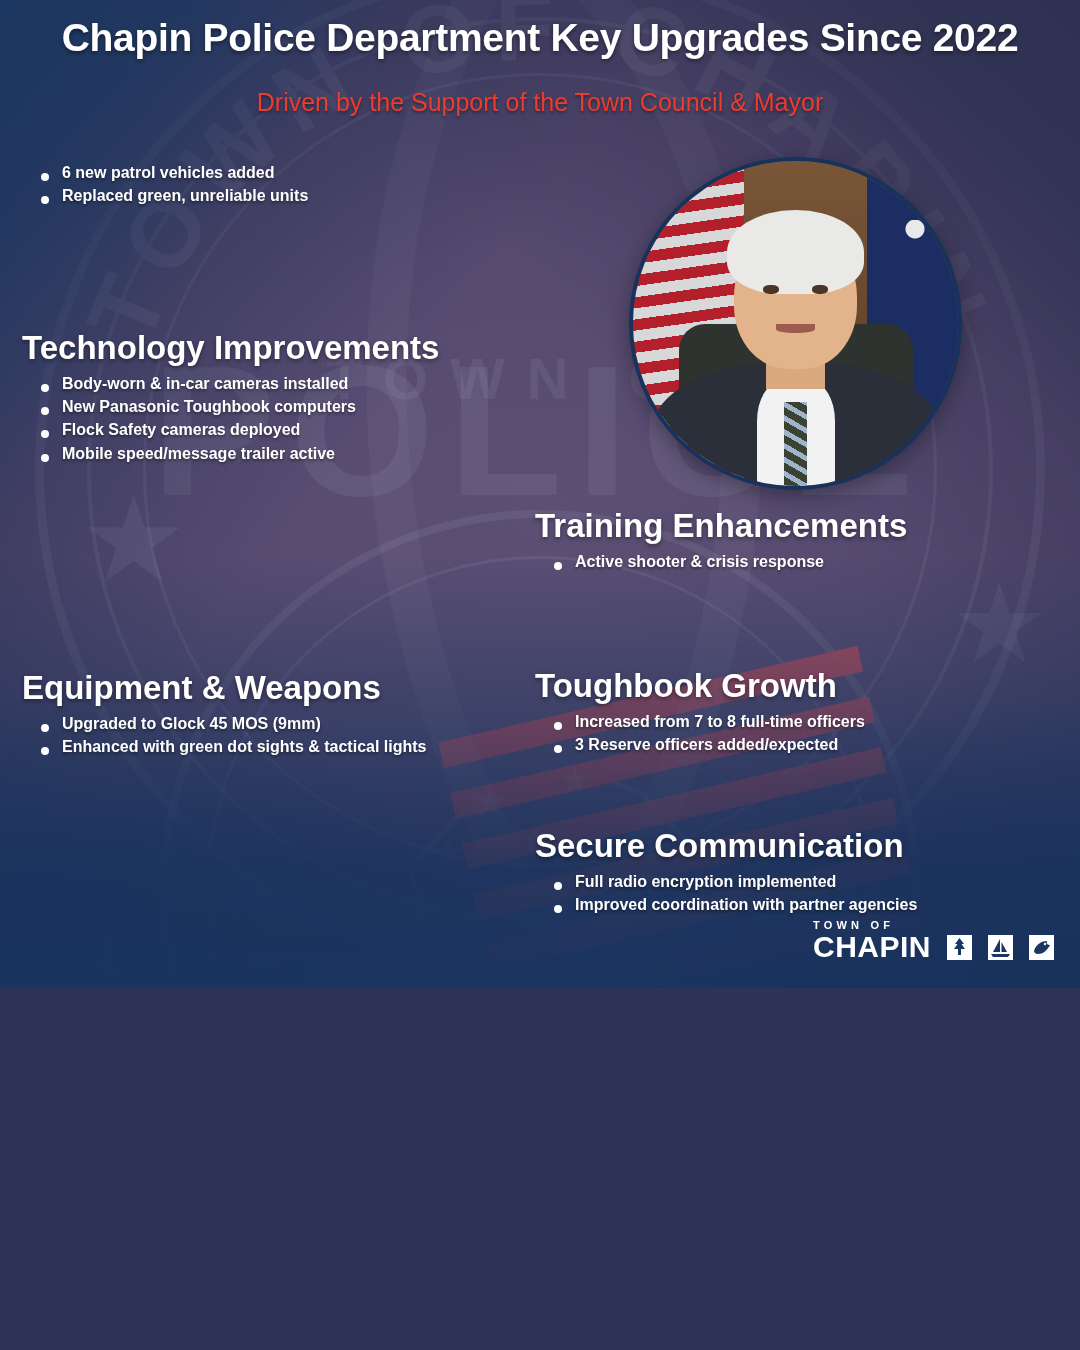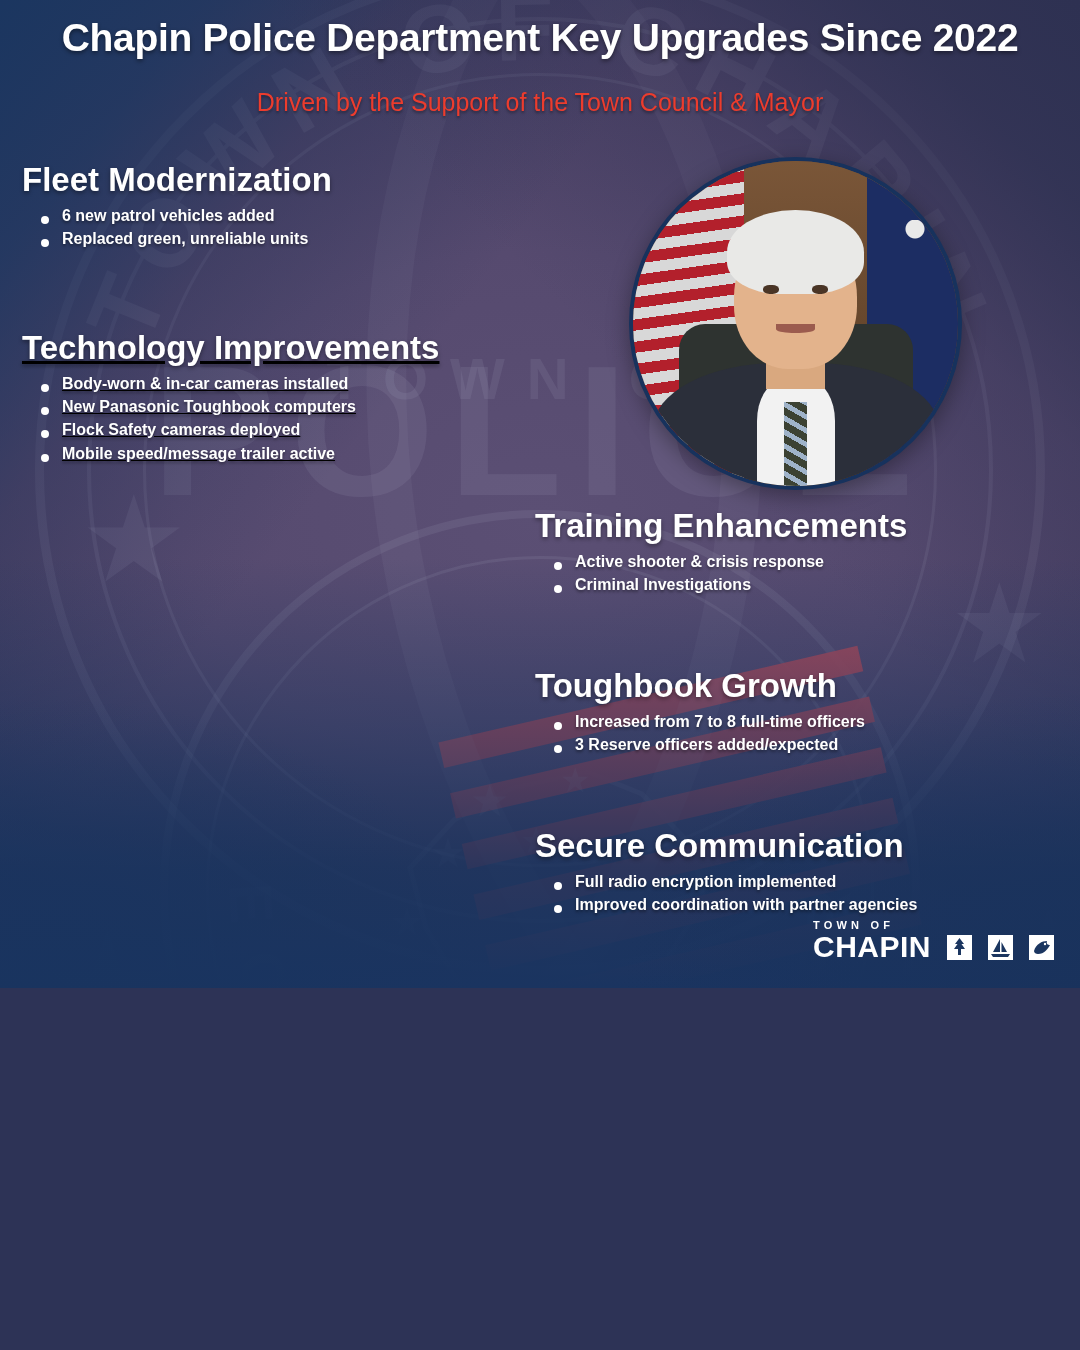--- a/index.html
+++ b/index.html
@@ -131,21 +131,21 @@
     margin-bottom:2px;
     text-shadow:0 2px 3px rgba(0,0,0,.42);
   }
   ul.bullets li:before{
     content:"";position:absolute;left:19px;top:11px;
     width:8px;height:8px;border-radius:50%;background:#ffffff;
   }
 
   .block{position:absolute;}
   #blk-fleet      {left:22px; top:162px; width:470px;}
-  #blk-technology {left:22px; top:330px; width:470px;text-decoration:underline;}
+  #blk-technology {left:22px; top:330px; width:470px;}
   #blk-equipment  {left:22px; top:670px; width:490px;}
 
   #blk-training   {left:535px;top:508px; width:520px;}
   #blk-staffing   {left:535px;top:668px; width:530px;}
   #blk-secure     {left:535px;top:828px; width:500px;}
 
   
   .photo{
     position:absolute;border-radius:50%;overflow:hidden;
     background:#3a3f5c;
@@ -264,43 +264,48 @@
   <div class="bg-tint-bottom"></div>
   <div class="bg-tint-bl"></div>
   <div class="bg-tint-br"></div>
 
   <div class="content">
 
     <div class="title">Chapin Police Department Key Upgrades Since 2022</div>
     <div class="subtitle">Driven by the Support of the Town Council &amp; Mayor</div>
 
     <div class="block" id="blk-fleet">
-      <h2 class="sec-h">Fleet Modernization</h2>
       <ul class="bullets">
         <li>6 new patrol vehicles added</li>
         <li>Replaced green, unreliable units</li>
       </ul>
     </div>
 
     <div class="block" id="blk-technology">
       <h2 class="sec-h">Technology Improvements</h2>
       <ul class="bullets">
         <li>Body-worn &amp; in-car cameras installed</li>
         <li>New Panasonic Toughbook computers</li>
         <li>Flock Safety cameras deployed</li>
         <li>Mobile speed/message trailer active</li>
       </ul>
     </div>
 
+    <div class="block" id="blk-equipment">
+      <h2 class="sec-h">Equipment &amp; Weapons</h2>
+      <ul class="bullets">
+        <li>Upgraded to Glock 45 MOS (9mm)</li>
+        <li>Enhanced with green dot sights &amp; tactical lights</li>
+      </ul>
+    </div>
 
     <div class="block" id="blk-training">
       <h2 class="sec-h">Training Enhancements</h2>
       <ul class="bullets">
         <li>Active shooter &amp; crisis response</li>
-        <li>Criminal Investigations</li>
       </ul>
     </div>
 
     <div class="block" id="blk-staffing">
       <h2 class="sec-h">Toughbook Growth</h2>
       <ul class="bullets">
         <li>Increased from 7 to 8 full-time officers</li>
         <li>3 Reserve officers added/expected</li>
       </ul>
     </div>

